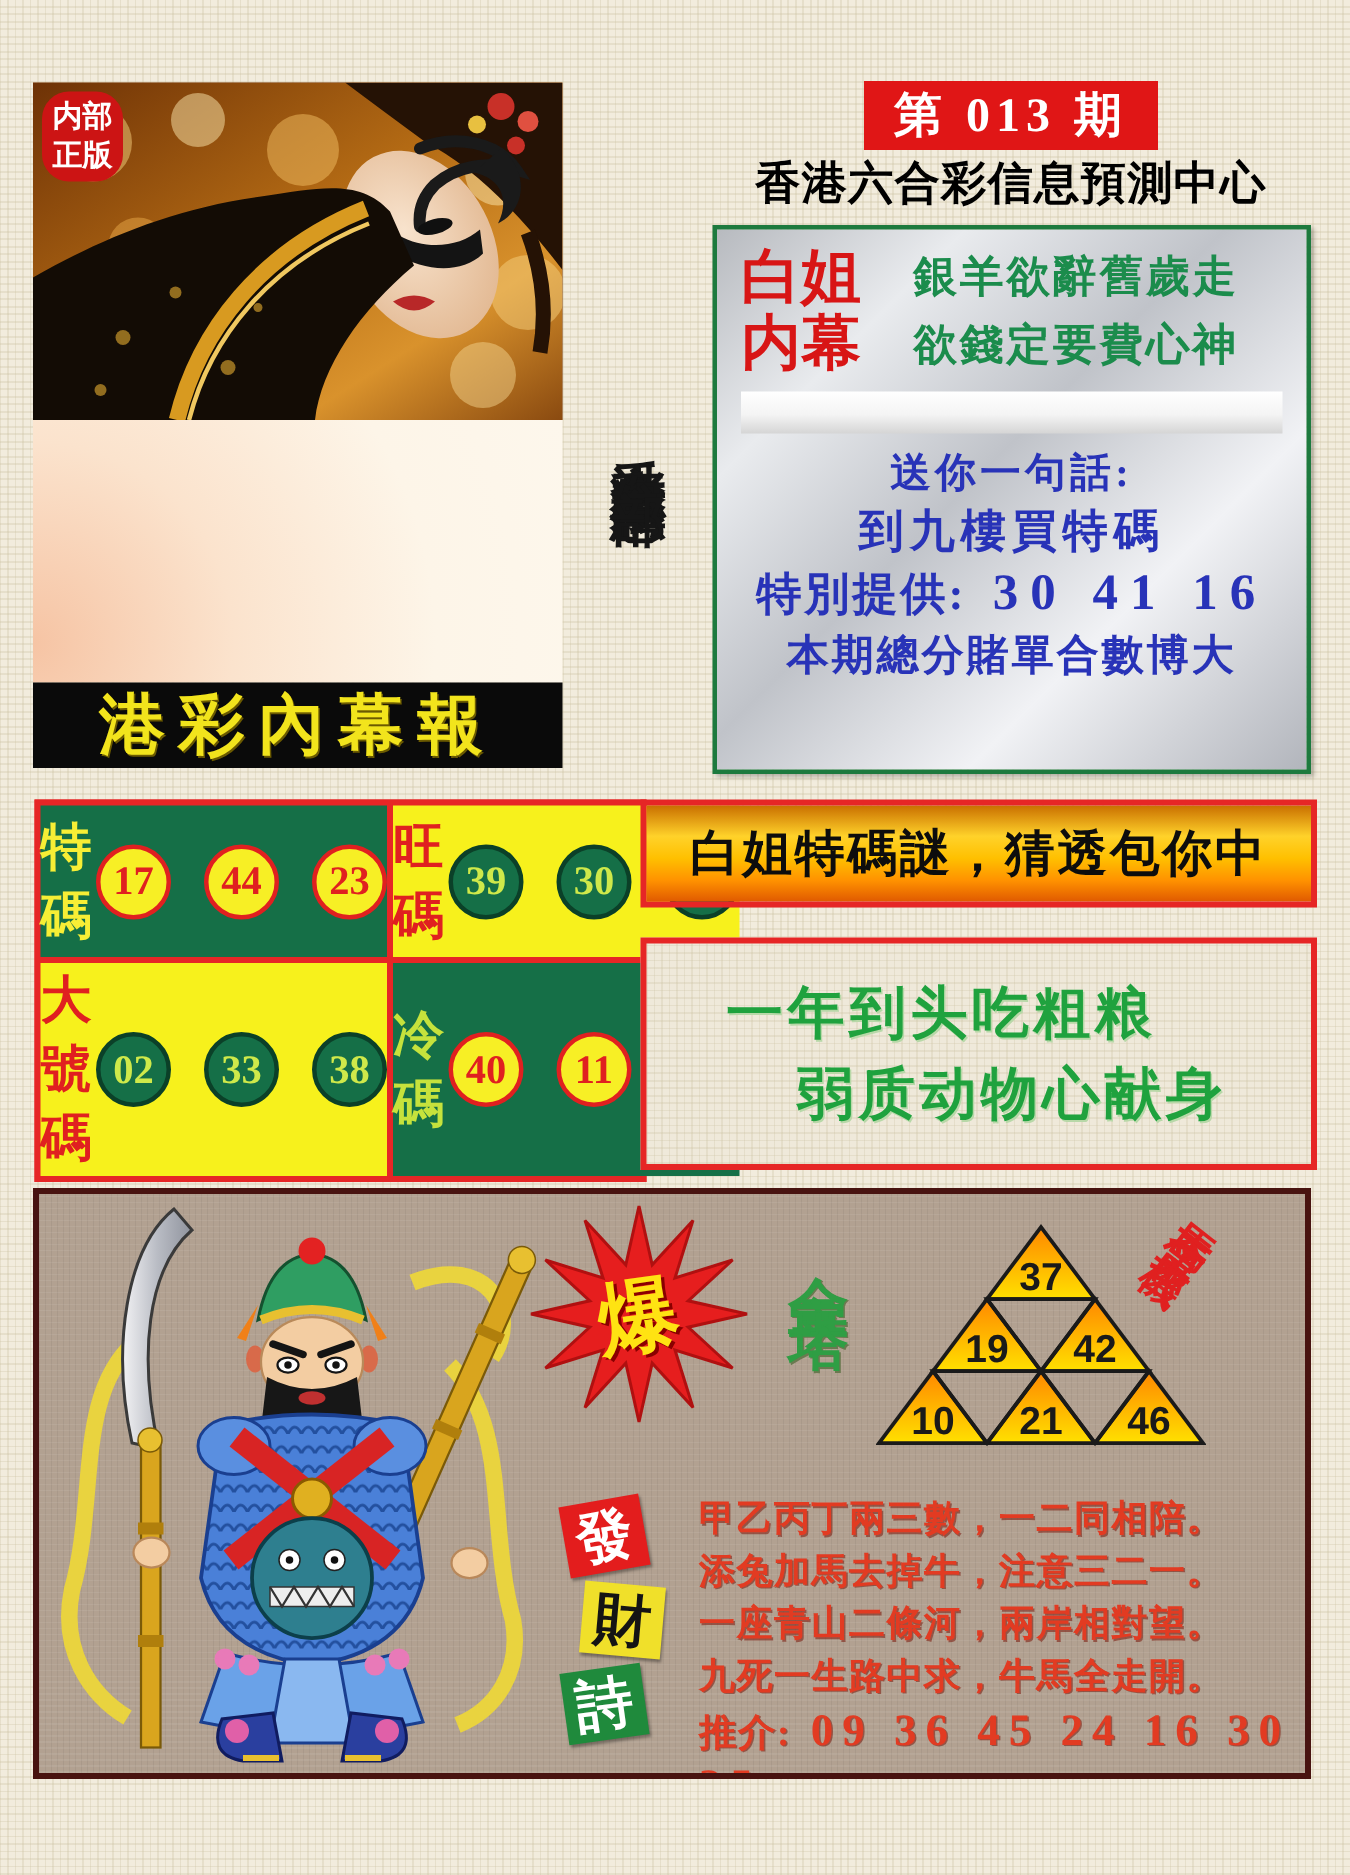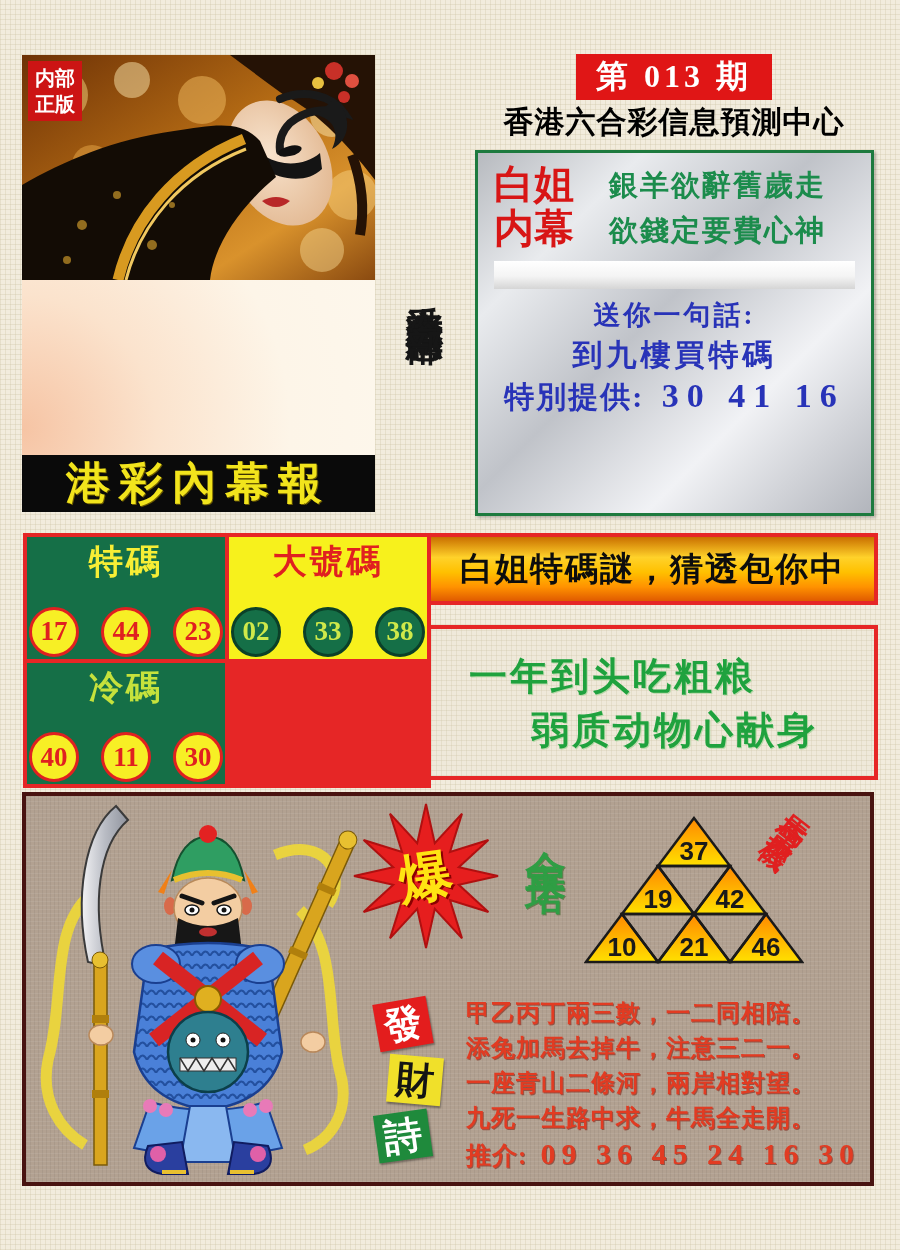--- a/index.html
+++ b/index.html
@@ -10,21 +10,21 @@
       repeating-linear-gradient(0deg, rgba(202,192,160,0.30) 0 1px, transparent 1px 5px),
       repeating-linear-gradient(90deg, rgba(202,192,160,0.30) 0 1px, transparent 1px 5px);
     font-family:"Liberation Serif", serif;
   }
   
   .photo-block{position:absolute;left:22px;top:55px;width:353px;}
   .photo{position:relative;width:353px;height:225px;overflow:hidden;background:#7a3808;}
   .photo svg{display:block;}
   .badge{
     position:absolute;left:6px;top:6px;background:#cc1414;color:#fff;
-    font-weight:bold;font-size:20px;line-height:1.3;padding:4px 7px;text-align:center;
+    font-weight:bold;font-size:20px;line-height:1.3;padding:4px 7px;text-align:center;border-radius:18px;
   }
   .photo-blank{
     width:353px;height:175px;
     background:radial-gradient(circle at 0% 85%, #f6c4a4 0%, #fbe3cd 35%, #fdf5e8 70%, #fdf7ec 100%);
   }
   .photo-banner{
     width:353px;height:57px;background:#0a0a0a;display:flex;align-items:center;justify-content:center;
     color:#f2e41c;font-size:44px;font-weight:bold;letter-spacing:9px;
     font-family:"Liberation Sans", sans-serif; text-shadow:1px 1px 0 #6b5a00;
   }
@@ -61,21 +61,21 @@
   .bl-3{font-size:30px;line-height:40px;letter-spacing:4px;}
   .bl-4{font-size:30px;line-height:42px;letter-spacing:2px;}
   .bl-4 .nums{font-size:34px;letter-spacing:8px;margin-left:8px;}
   .bl-5{font-size:28px;line-height:40px;letter-spacing:2px;}
   
   .num-grid{
     position:absolute;left:23px;top:533px;width:400px;height:247px;
     border:4px solid #e62626;display:grid;grid-template-columns:1fr 1fr;grid-template-rows:1fr 1fr;
     background:#e62626;grid-gap:4px;
   }
-  .cell{display:flex;flex-direction:column;align-items:center;justify-content:space-between;padding:2px 0;}
+  .cell{display:flex;flex-direction:row;align-items:center;justify-content:flex-end;padding:2px 0;}
   .cell.green-bg{background:#156f47;}
   .cell.yellow-bg{background:#f7f11c;}
   .cell-title{font-size:34px;font-weight:bold;letter-spacing:3px;}
   .t-yellow{color:#f7ee35;}
   .t-red{color:#e02020;}
   .t-lime{color:#c6e23c;}
   .balls{display:flex;gap:22px;}
   .ball{width:44px;height:44px;border-radius:50%;display:flex;align-items:center;justify-content:center;
     font-size:27px;font-weight:bold;}
   .ball.y{background:#f7ef25;border:3px solid #e02020;color:#e02020;}
@@ -92,21 +92,21 @@
     position:absolute;left:427px;top:625px;width:451px;height:155px;
     border:4px solid #e62626;box-sizing:border-box;
     background-color:#efe9da;
     background-image:
       repeating-linear-gradient(0deg, rgba(202,192,160,0.28) 0 1px, transparent 1px 5px),
       repeating-linear-gradient(90deg, rgba(202,192,160,0.28) 0 1px, transparent 1px 5px);
     padding-top:20px;
   }
   .riddle-line{font-family:"Liberation Sans", sans-serif;font-weight:bold;color:#1fa23e;
     font-size:38px;line-height:54px;letter-spacing:3px;text-shadow:1px 1px 0 #b8d8a8;}
-  .rl-1{padding-left:38px;}
+  .rl-1{padding-left:53px;}
   .rl-2{padding-left:100px;}
   
   .bottom-box{
     position:absolute;left:22px;top:792px;width:852px;height:394px;
     border:4px solid #481310;box-sizing:border-box;overflow:hidden;
     background-color:#b2a191;
     background-image:
       repeating-linear-gradient(0deg, rgba(255,255,255,0.07) 0 1px, transparent 1px 4px),
       repeating-linear-gradient(90deg, rgba(0,0,0,0.05) 0 1px, transparent 1px 4px);
   }
@@ -222,29 +222,38 @@
         <div>欲錢定要費心神</div>
       </div>
     </div>
     <div class="white-band"></div>
     <div class="blue-line bl-1">送你一句話:</div>
     <div class="blue-line bl-3">到九樓買特碼</div>
     <div class="blue-line bl-4">
       <span>特別提供:</span>
       <span class="nums">30 41 16</span>
     </div>
+    <div class="blue-line bl-5">本期總分賭單合數博大</div>
   </div>
 
   <div class="num-grid">
     <div class="cell green-bg">
       <div class="cell-title t-yellow">特碼</div>
       <div class="balls">
         <span class="ball y">17</span>
         <span class="ball y">44</span>
         <span class="ball y">23</span>
+      </div>
+    </div>
+    <div class="cell yellow-bg">
+      <div class="cell-title t-red">旺碼</div>
+      <div class="balls">
+        <span class="ball g">39</span>
+        <span class="ball g">30</span>
+        <span class="ball g">03</span>
       </div>
     </div>
     <div class="cell yellow-bg">
       <div class="cell-title t-red">大號碼</div>
       <div class="balls">
         <span class="ball g">02</span>
         <span class="ball g">33</span>
         <span class="ball g">38</span>
       </div>
     </div>

